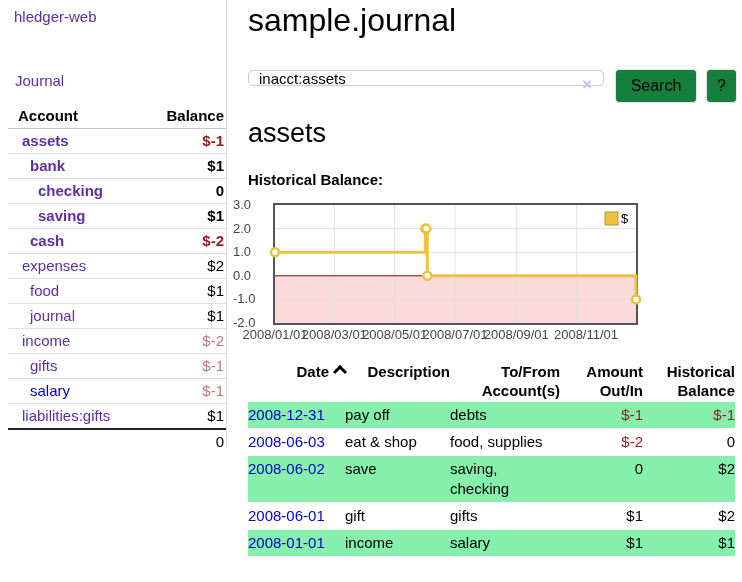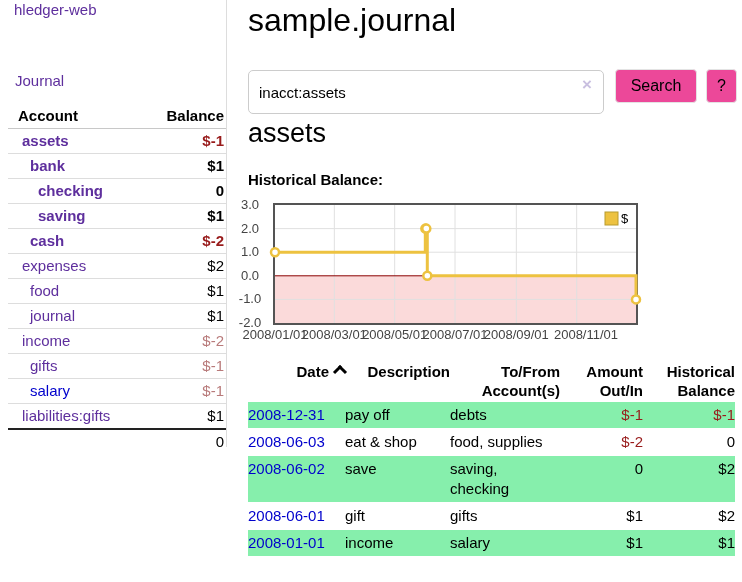--- a/index.html
+++ b/index.html
@@ -7,21 +7,21 @@
     width:742px; height:582px; position:relative; overflow:hidden;
     background:#fff; color:#000;
     font-family:"Liberation Sans","DejaVu Sans",sans-serif;
     font-size:15px;
   }
   a { text-decoration:none; cursor:pointer; }
   .purple-link { color:#5e2f9d; }
   .blue-link   { color:#0000cc; }
 
   
-  .app-title    { position:absolute; left:14px; top:1px;  font-size:15px; }
+  .app-title    { position:absolute; left:14px; top:8px;  font-size:15px; }
   .journal-link { position:absolute; left:15px; top:72px; font-size:15px; }
   .side-divider { position:absolute; left:226px; top:0; width:1px; height:447px; background:#ddd; }
 
   .accounts-table { position:absolute; left:8px; top:104px; width:218px; border-collapse:collapse; font-size:15px; }
   .accounts-table th { font-weight:700; text-align:left; padding:3px 0 4px 10px; border-bottom:1px solid #c8c8c8; }
   .accounts-table th.bal-h { text-align:right; padding:3px 2px 4px 0; }
   .accounts-table td { padding:2px 0; line-height:20px; border-bottom:1px solid #ddd; }
   .accounts-table td.bal { text-align:right; padding-right:2px; }
   .accounts-table tr.total-row td { border-bottom:none; border-top:2px solid #222; }
   .ind1 { padding-left:14px !important; }
@@ -29,40 +29,40 @@
   .ind3 { padding-left:30px !important; }
   .bold { font-weight:bold; }
   .neg      { color:#981b1b; }
   .neg-soft { color:#b87a7a; }
 
   
   .page-title { position:absolute; left:248px; top:2px; margin:0; font-size:32px; font-weight:400; }
 
   .search-bar { position:absolute; left:248px; top:69px; width:489px; height:34px; }
   .search-input {
-    position:absolute; left:0; top:1px; width:356px; height:44px; box-sizing:border-box;
+    position:absolute; left:0; top:1px; width:356px; height:16px; box-sizing:border-box;
     border:1px solid #ccc; border-radius:5px; padding:0 30px 0 10px; font-size:15px;
     font-family:inherit; color:#000; outline:none;
   }
   .clear-x { position:absolute; left:334px; top:7px; color:#c9bfe0; font-weight:bold; font-size:17px; line-height:17px; cursor:pointer; }
   .btn {
-    position:absolute; top:0; height:34px; background:#ec4899; border:1px solid #e3e3e3;
+    position:absolute; top:0; height:34px; background:#15803d; border:1px solid #e3e3e3;
     border-radius:4px; font-size:16px; font-family:inherit; color:#000; cursor:pointer; padding:0;
   }
   .search-btn { left:367px; width:82px; }
   .help-btn   { left:458px; width:31px; }
 
   .account-heading { position:absolute; left:248px; top:118px; margin:0; font-size:27px; font-weight:400; }
   .chart-label { position:absolute; left:248px; top:171px; font-size:15px; font-weight:bold; }
 
   
   .chart-area { position:absolute; left:0; top:0; }
   .plot { position:absolute; left:273px; top:203px; width:361px; height:118px; border:2px solid #545454; background:#fff; }
   .plot svg { overflow:visible; display:block; }
-  .ytick { position:absolute; left:233px; width:34px; text-align:center; font-size:13px; color:#444; line-height:16px; }
+  .ytick { position:absolute; left:233px; width:34px; text-align:left; font-size:13px; color:#444; line-height:16px; }
   .xtick { position:absolute; top:327px; width:70px; text-align:center; font-size:13px; color:#444; }
 
   
   .register { position:absolute; left:248px; top:360px; width:487px; border-collapse:collapse; font-size:15px; }
   .register th { font-weight:bold; text-align:right; vertical-align:top; padding:2px 0; line-height:19px; }
   .register th.r, .register td.r { text-align:right; }
   .register col.c-date { width:97px; } .register col.c-desc { width:105px; }
   .register col.c-acct { width:110px; } .register col.c-amt { width:83px; }
   .register col.c-bal { width:92px; }
   .register td { padding:3px 8px 3px 0; line-height:20px; vertical-align:top; border-bottom:1px solid #fff; }

